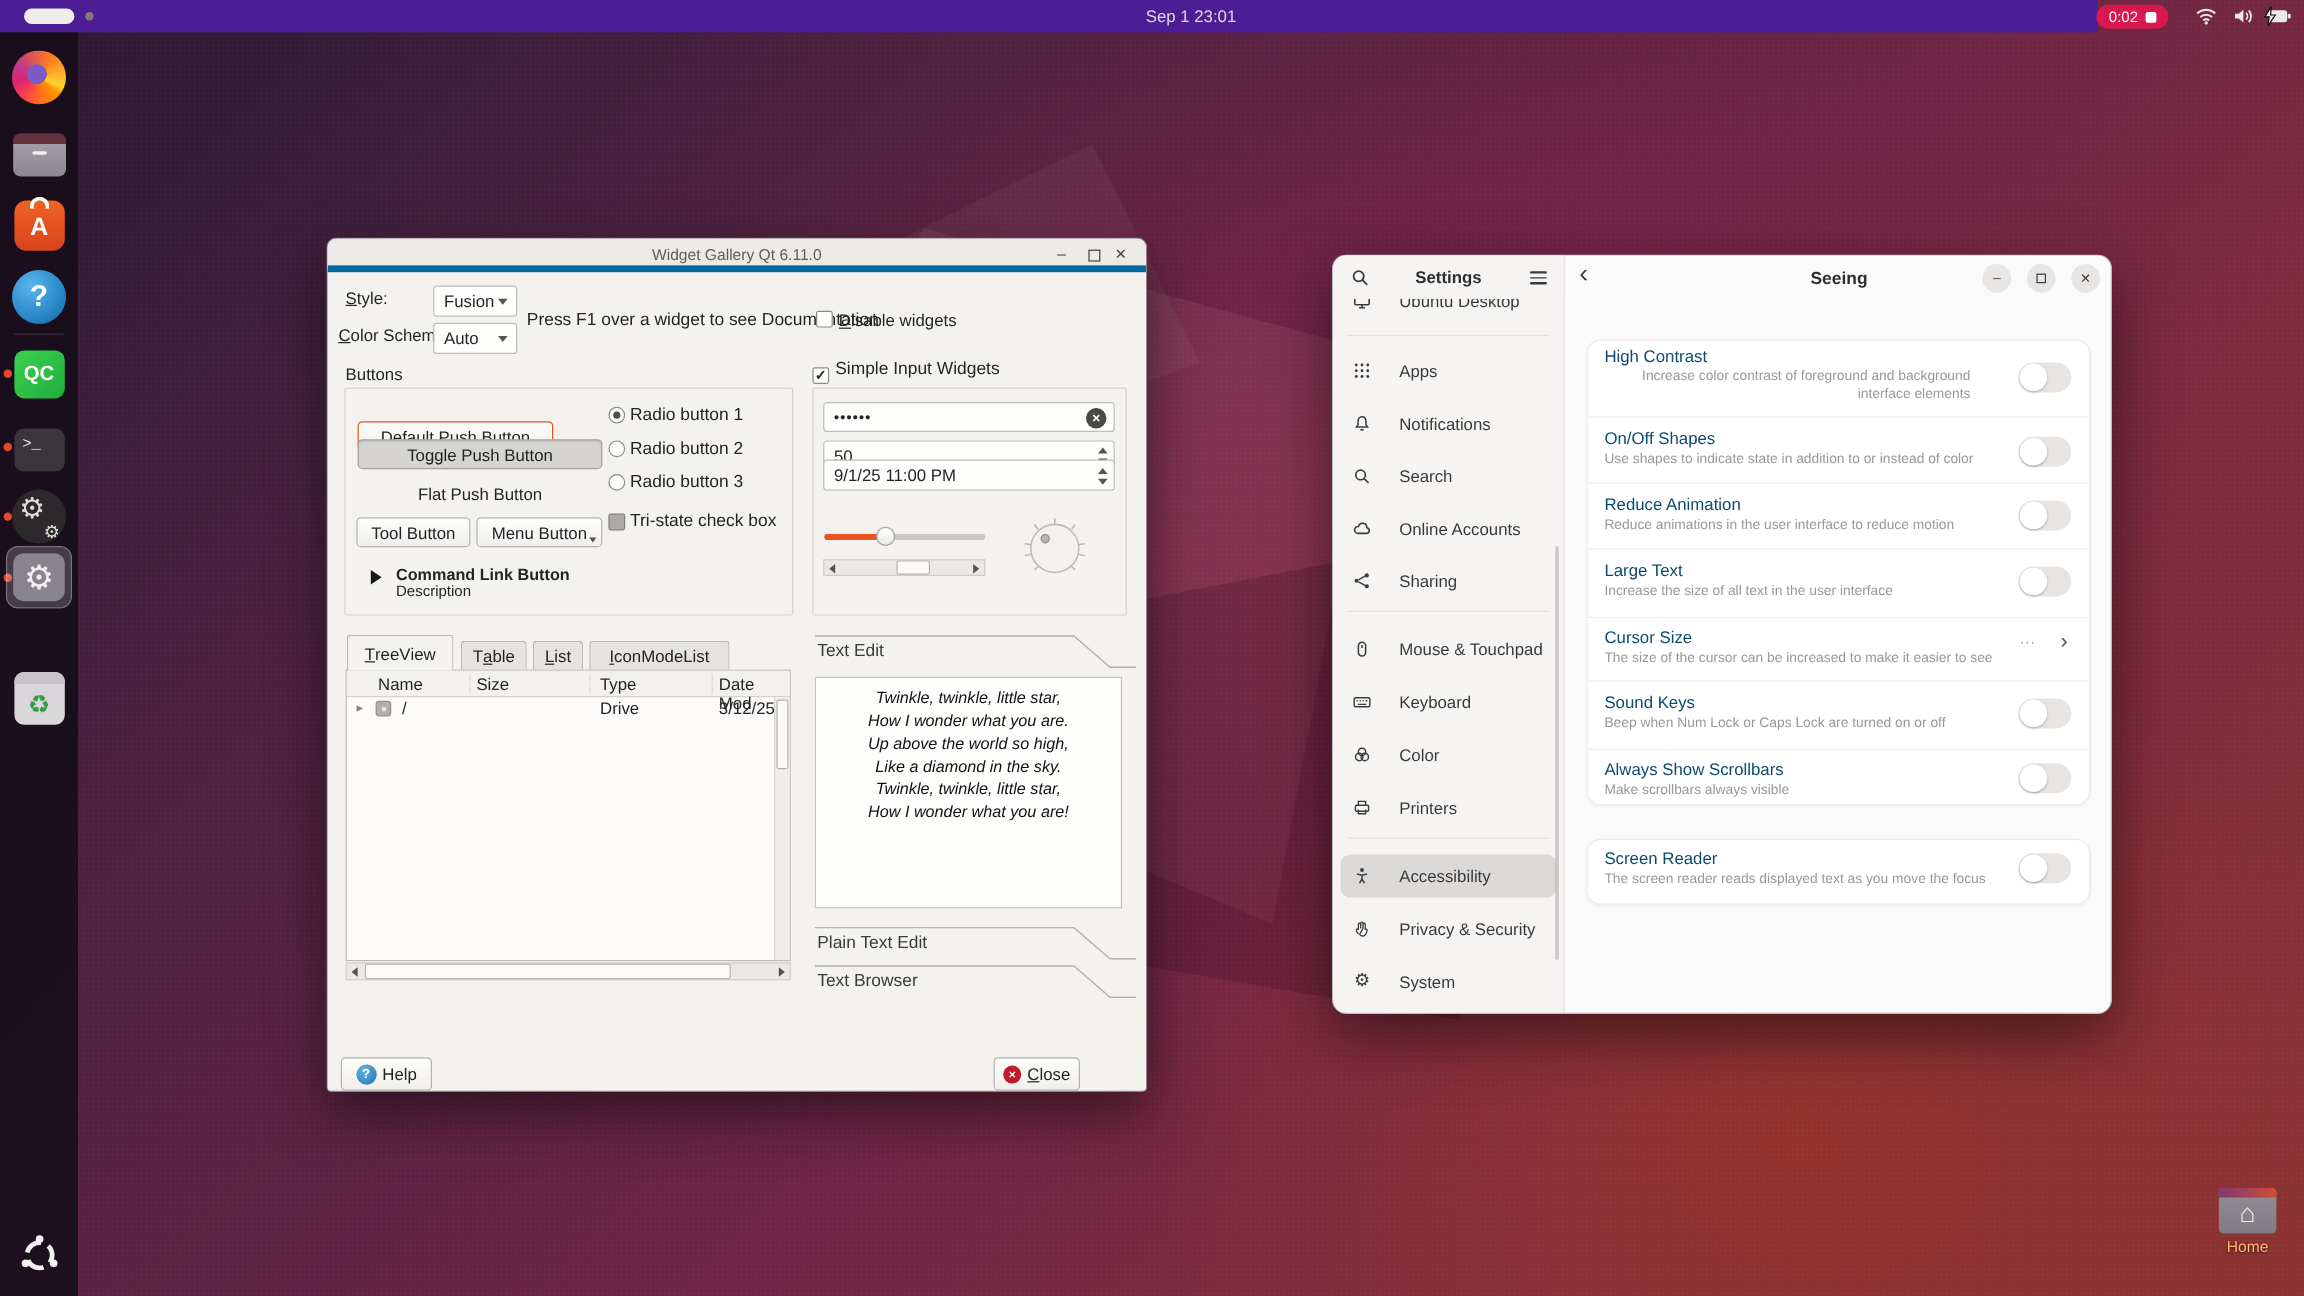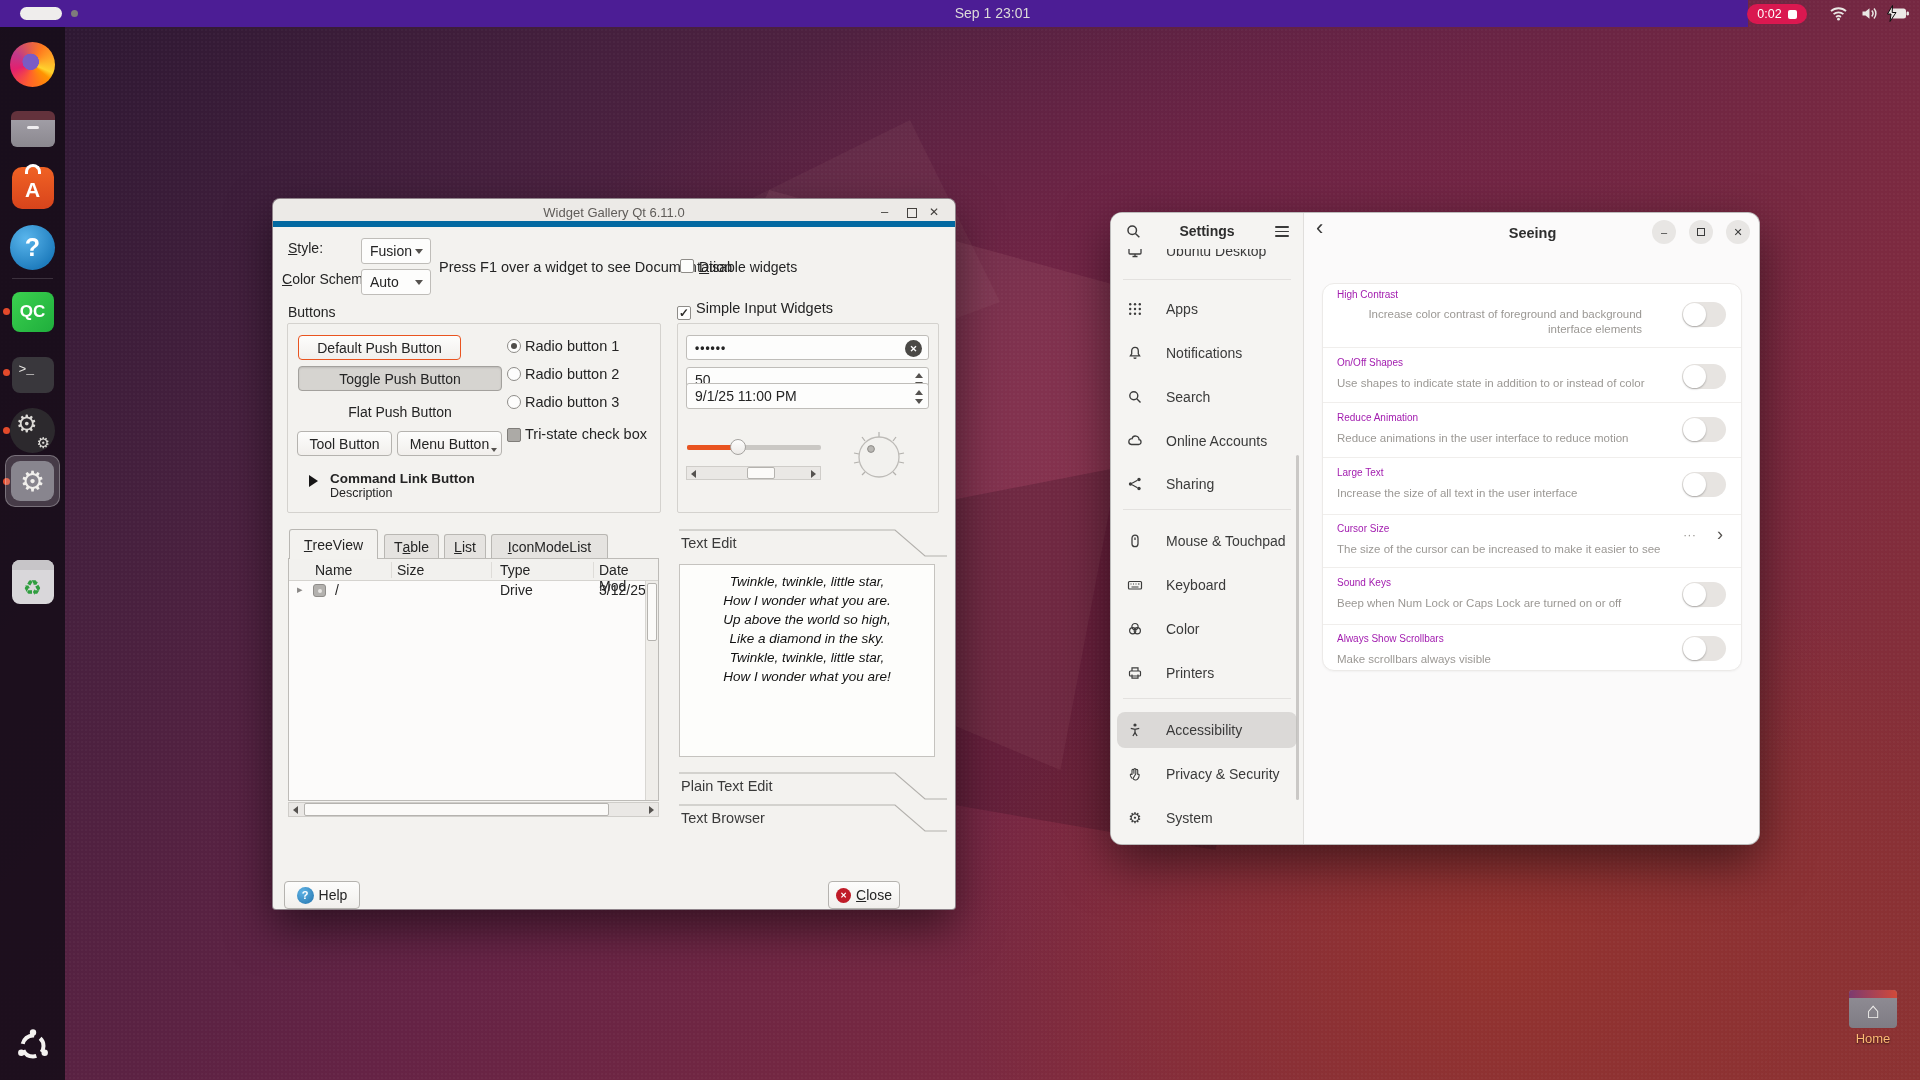--- a/index.html
+++ b/index.html
@@ -136,21 +136,21 @@
     border-radius:2px; opacity:.75; }
   .g-main { position:absolute; left:193px; top:0; width:457px; height:100%; }
   .g-back { position:absolute; left:12px; top:2px; font-size:22px; color:#3a3a3a; }
   .g-title { position:absolute; left:0; top:12px; width:100%; text-align:center; font-weight:bold;
     font-size:14.5px; color:#2e2e2e; }
   .g-winbtn { position:absolute; top:7px; width:24px; height:24px; border-radius:50%; background:#e8e6e4;
     display:flex; align-items:center; justify-content:center; color:#3a3a3a; font-size:11px; }
   .g-card { position:absolute; left:18px; width:420px; background:#fff; border-radius:12px;
     border:1px solid #eceae8; box-shadow:0 1px 2px rgba(0,0,0,.04); }
   .g-rowline { position:absolute; left:0; width:100%; height:1px; background:#f0eeec; }
-  .g-rtitle { position:absolute; left:14px; font-size:10px; color:#a21caf; }
+  .g-rtitle { position:absolute; left:14px; font-size:14px; color:#0c4a6e; }
   .g-rdesc { position:absolute; left:14px; font-size:11.5px; color:#9b9894; line-height:15px; }
   .g-toggle { position:absolute; left:359px; width:44px; height:25px; border-radius:13px; background:#e7e4e1; }
   .g-toggle .knob { position:absolute; left:1px; top:1px; width:23px; height:23px; border-radius:50%;
     background:#fff; box-shadow:0 1px 2px rgba(0,0,0,.28); }
   .g-chev { position:absolute; font-size:18px; color:#55524f; }
   .icon16 { width:16px; height:16px; flex:none; }
   .hamburger { position:absolute; right:14px; top:13px; width:14px; }
   .hamburger div { height:1.6px; background:#3a3a3a; margin-bottom:3px; border-radius:1px; }
 
   
@@ -279,21 +279,21 @@
   <div class="qcombo" style="left:88px; top:70px; width:70px; height:26px;">
     <span>Auto</span>
     <span class="qarrow"></span>
   </div>
   <div class="qlabel" style="left:166px; top:60px; font-size:14.5px;">Press F1 over a widget to see Documentation</div>
   <div class="qcheck" style="left:407px; top:60px;"></div>
   <div class="qlabel" style="left:426px; top:60px;"><u>D</u><span>i</span><span>s</span><span>a</span><span>b</span><span>l</span><span>e</span><span> </span><span>w</span><span>i</span><span>d</span><span>g</span><span>e</span><span>t</span><span>s</span></div>
 
   <div class="qlabel" style="left:15px; top:105px;">Buttons</div>
   <div class="qgroup" style="left:14px; top:124px; width:374px; height:190px;"></div>
-  <div class="qbtn" style="left:25px; top:136px; width:163px; height:25px; border:1.5px solid #e95420;">Default Push Button</div>
+  <div class="qbtn" style="left:25px; top:152px; width:163px; height:25px; border:1.5px solid #e95420;">Default Push Button</div>
   <div class="qbtn" style="left:25px; top:167px; width:204px; height:25px; background:#d6d4d0; border-color:#a3a19d; box-shadow:inset 0 1px 2px rgba(0,0,0,.12);">Toggle Push Button</div>
   <div class="qbtn" style="left:25px; top:203px; width:204px; height:20px; background:none; border:none;">Flat Push Button</div>
   <div class="qbtn" style="left:24px; top:232px; width:95px; height:25px;">Tool Button</div>
   <div class="qbtn" style="left:124px; top:232px; width:105px; height:25px;">
     <span>Menu Button</span>
     <span style="position:absolute; right:4px; bottom:3px; width:0; height:0; border-left:3px solid transparent; border-right:3px solid transparent; border-top:4px solid #55524f;"></span>
   </div>
   <div style="position:absolute; left:36px; top:276px; width:0; height:0; border-top:6px solid transparent; border-bottom:6px solid transparent; border-left:9px solid #161616;"></div>
   <div class="qlabel" style="left:57px; top:272px; font-weight:bold; font-size:13.5px;">Command Link Button</div>
   <div class="qlabel" style="left:57px; top:287px; font-size:12.5px;">Description</div>
@@ -647,20 +647,29 @@
       <div class="g-rowline" style="top:340px;"></div>
       <div>
         <div class="g-rtitle" style="top:349px;">Always Show Scrollbars</div>
         <div class="g-rdesc" style="top:368px; white-space:nowrap;">Make scrollbars always visible</div>
         <div class="g-toggle" style="top:352px;">
             <div class="knob"></div>
           </div>
       </div>
     </div>
 
+    <div class="g-card" style="top:486px; height:55px;">
+      <div>
+        <div class="g-rtitle" style="top:7px;">Screen Reader</div>
+        <div class="g-rdesc" style="top:26px; white-space:nowrap;">The screen reader reads displayed text as you move the focus</div>
+        <div class="g-toggle" style="top:11px;">
+            <div class="knob"></div>
+          </div>
+      </div>
+    </div>
   </div>
 </div>
 
 <div class="home-wrap">
   <div class="home-folder">
     <div class="home-strip"></div>
     <div class="home-glyph">⌂</div>
   </div>
   <div class="home-label">Home</div>
 </div>

